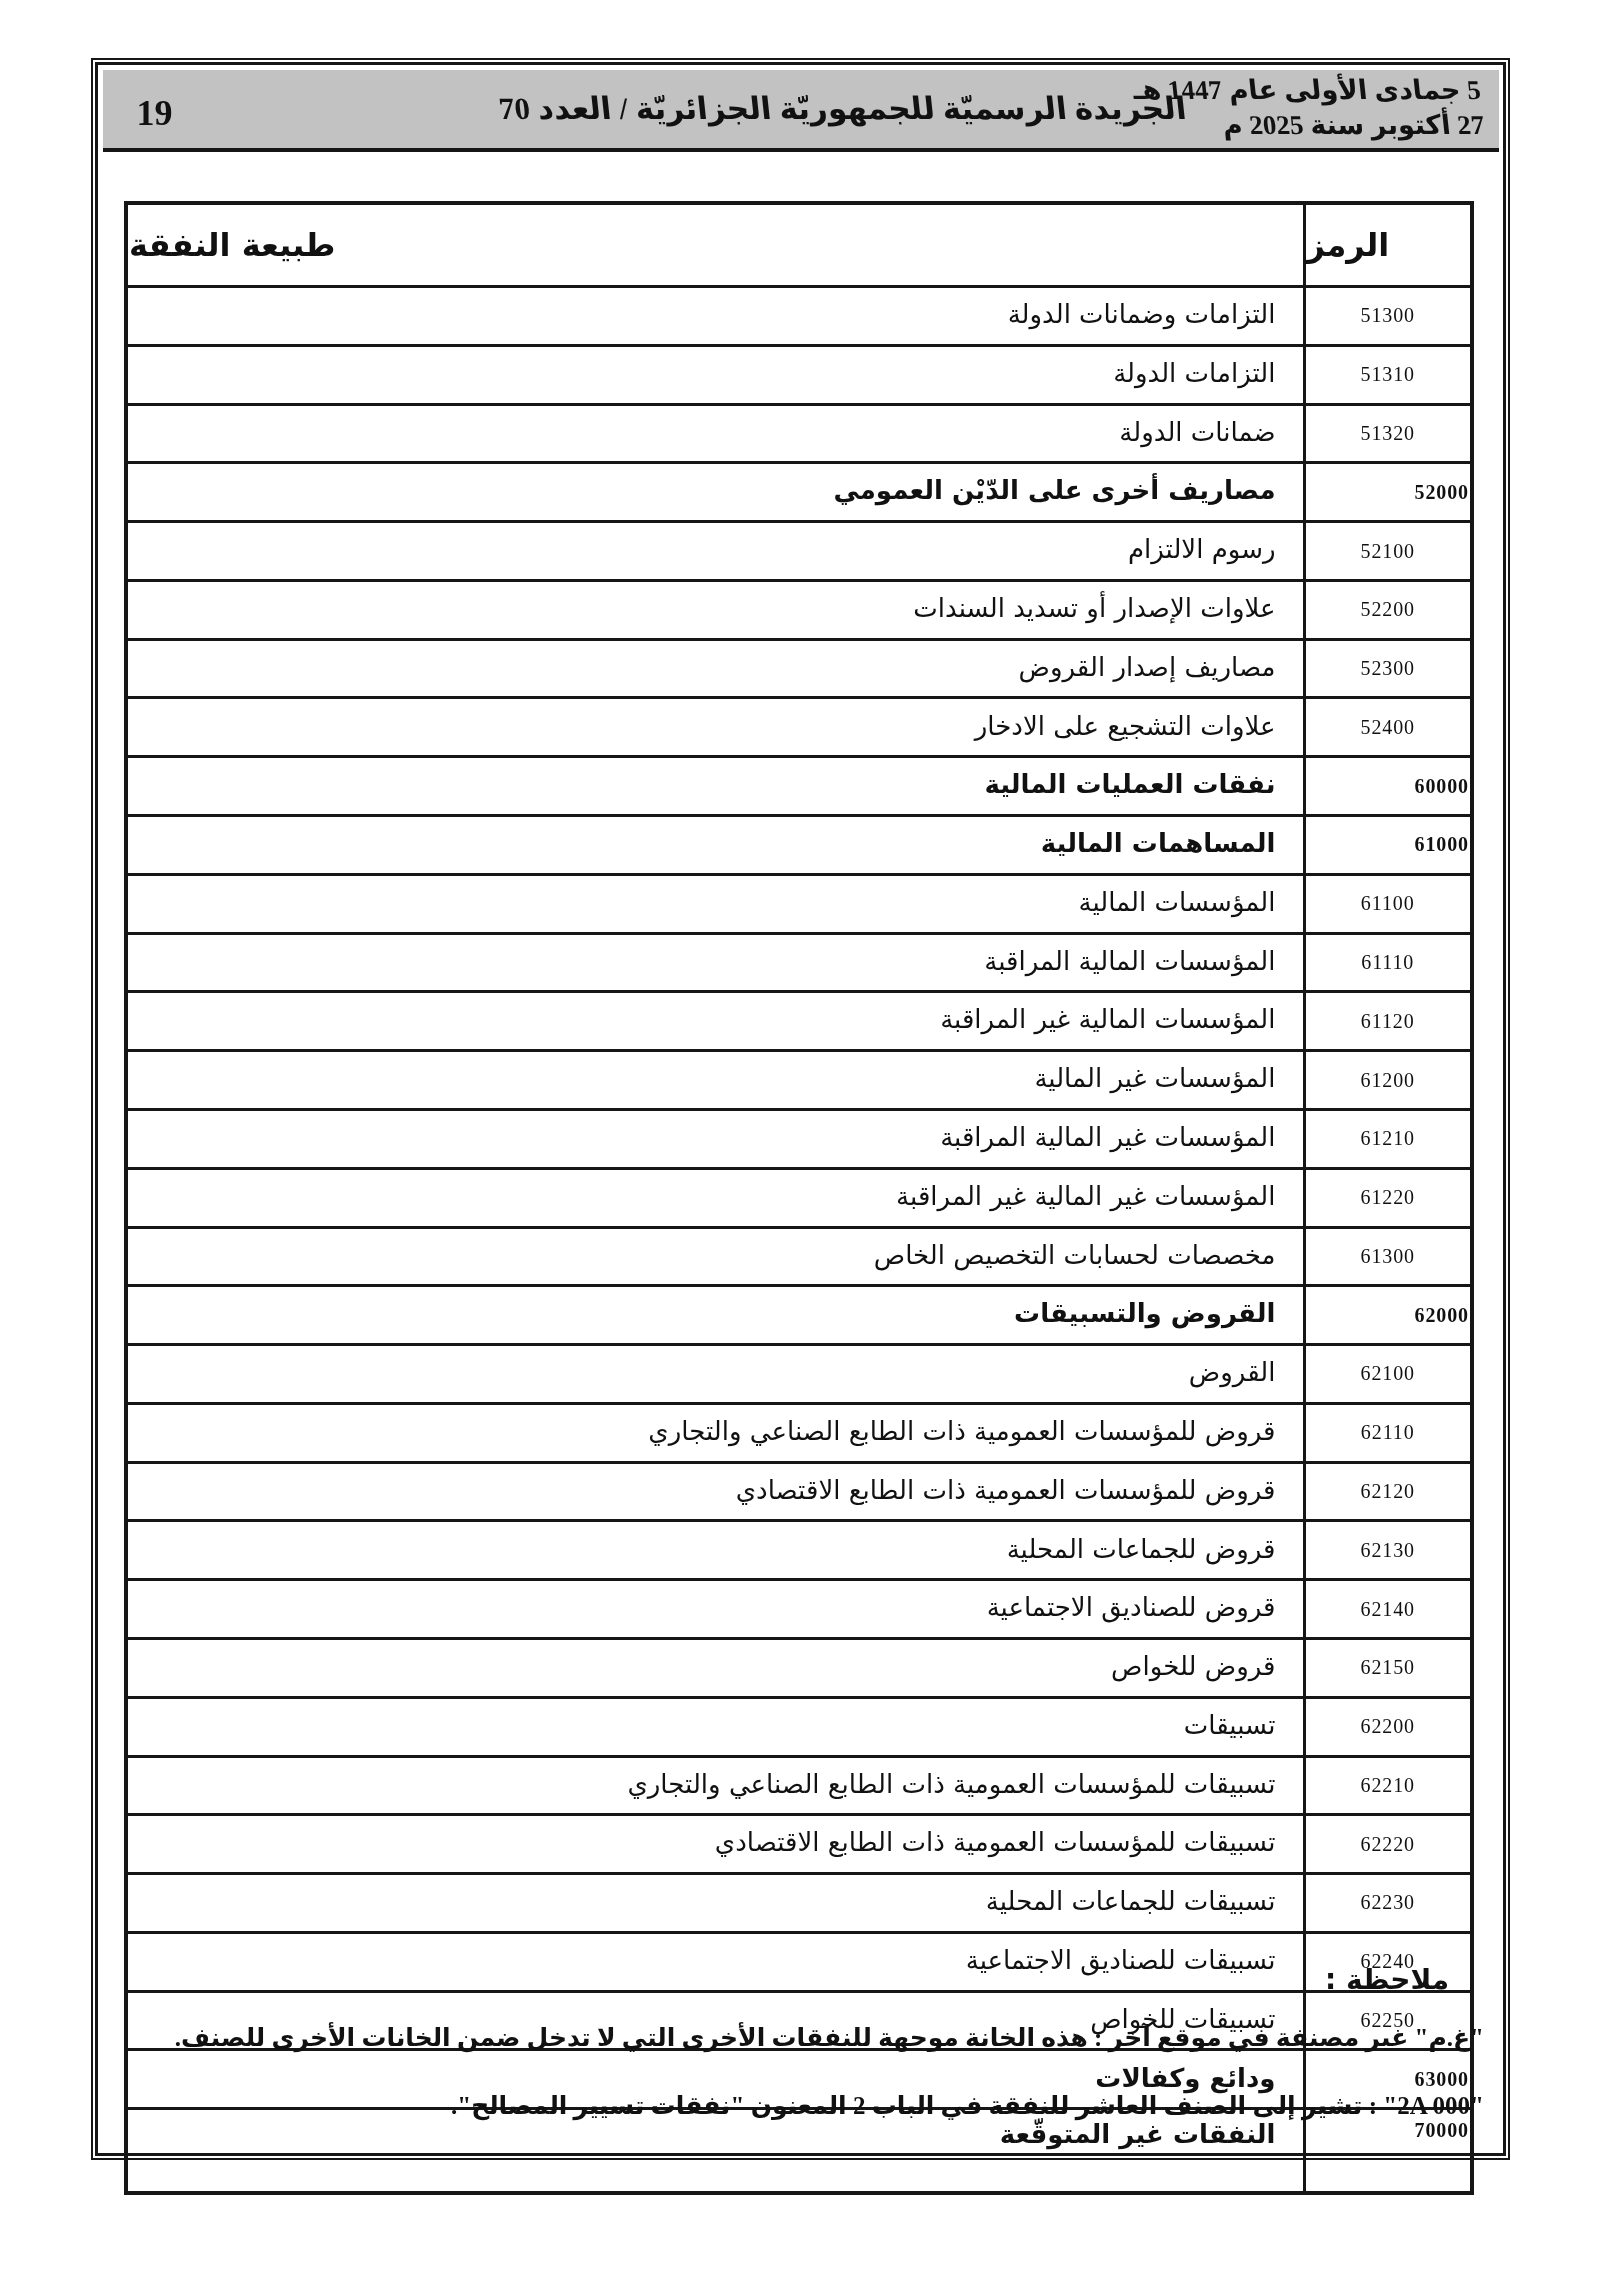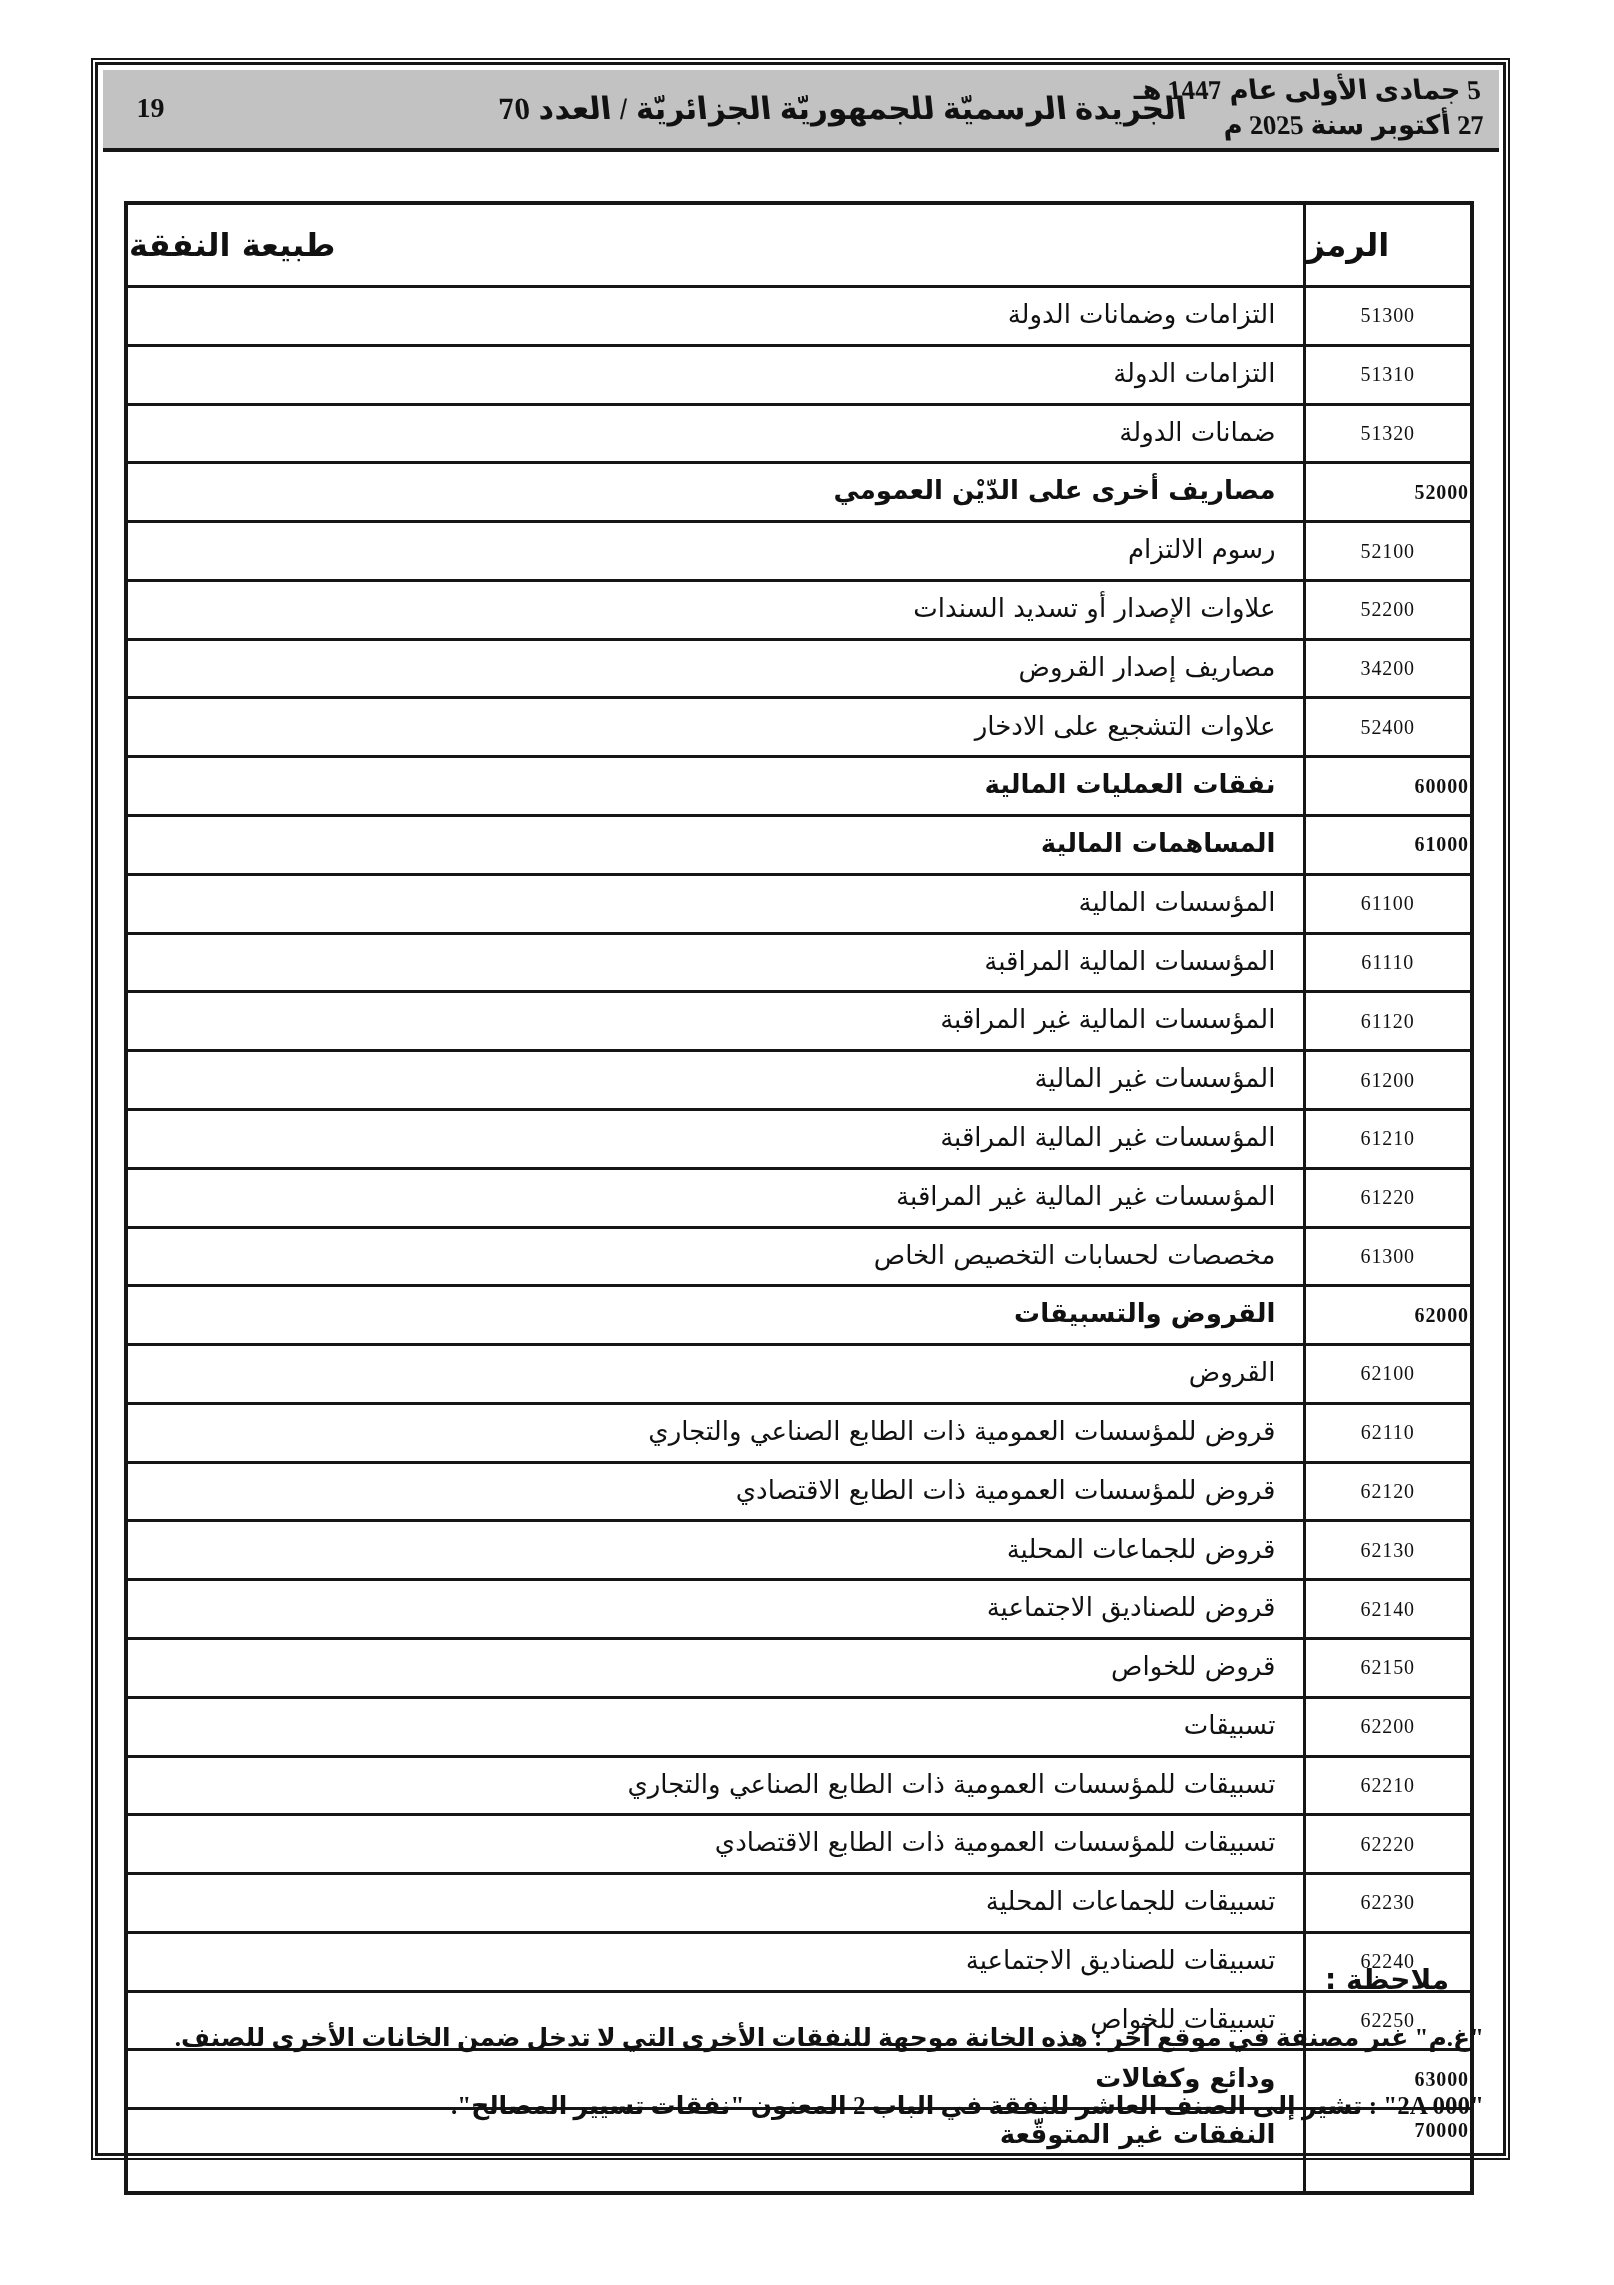--- a/index.html
+++ b/index.html
@@ -52,21 +52,21 @@
     font-size: 31px;
     font-family: "Liberation Serif", "DejaVu Sans", serif;
     transform: skewX(6deg);
     white-space: nowrap;
   }
   .band-page-num {
     position: absolute;
     top: 22px;
     left: 34px;
     font-weight: bold;
-    font-size: 28px;
+    font-size: 36px;
     font-family: "Liberation Serif", serif;
   }
   
   table.codes-table {
     position: absolute;
     top: 136px;
     right: 29px;
     width: 1350px;
     border-collapse: collapse;
     border: 4.5px solid #161616;
@@ -170,21 +170,21 @@
         </tr>
         <tr class="row">
           <td class="cell-code">52100</td>
           <td class="cell-label">رسوم الالتزام</td>
         </tr>
         <tr class="row">
           <td class="cell-code">52200</td>
           <td class="cell-label">علاوات الإصدار أو تسديد السندات</td>
         </tr>
         <tr class="row">
-          <td class="cell-code">34200</td>
+          <td class="cell-code">52300</td>
           <td class="cell-label">مصاريف إصدار القروض</td>
         </tr>
         <tr class="row">
           <td class="cell-code">52400</td>
           <td class="cell-label">علاوات التشجيع على الادخار</td>
         </tr>
         <tr class="row bold">
           <td class="cell-code">60000</td>
           <td class="cell-label">نفقات العمليات المالية</td>
         </tr>

